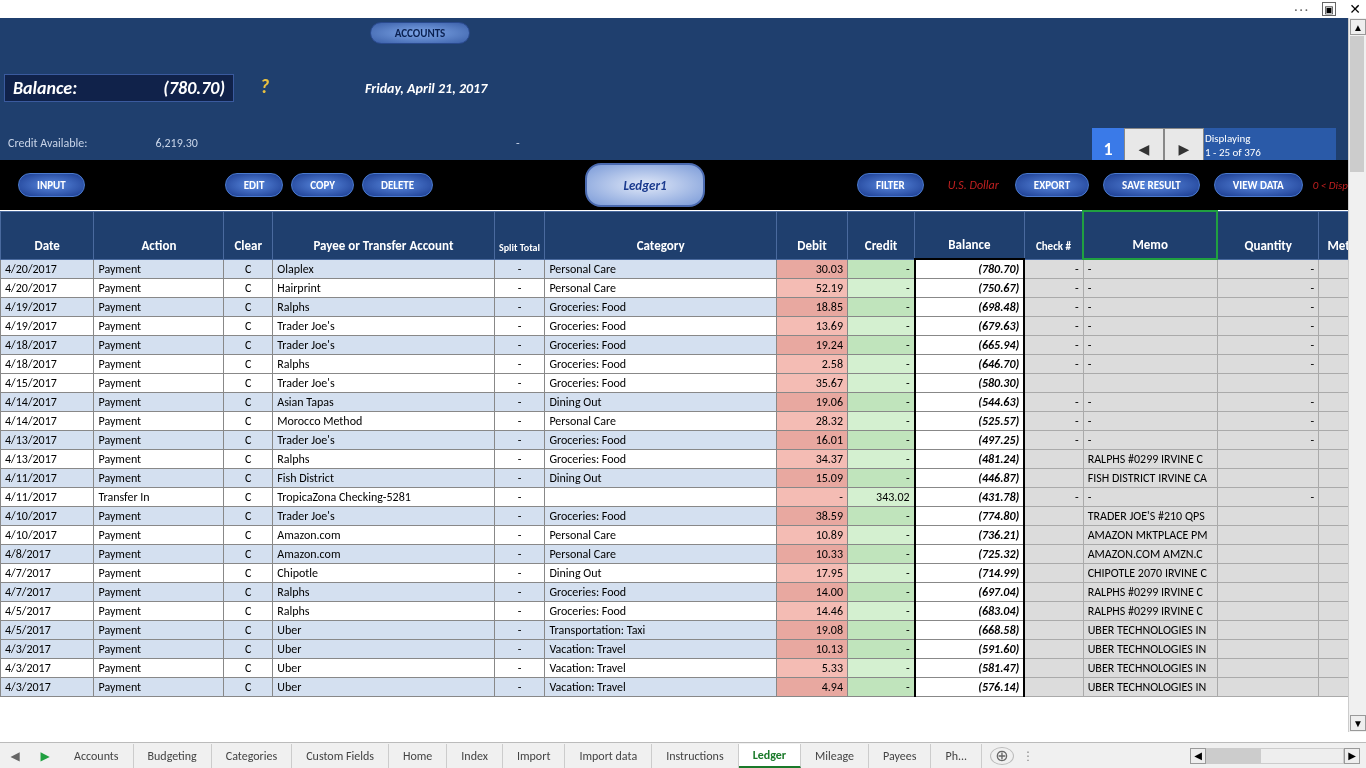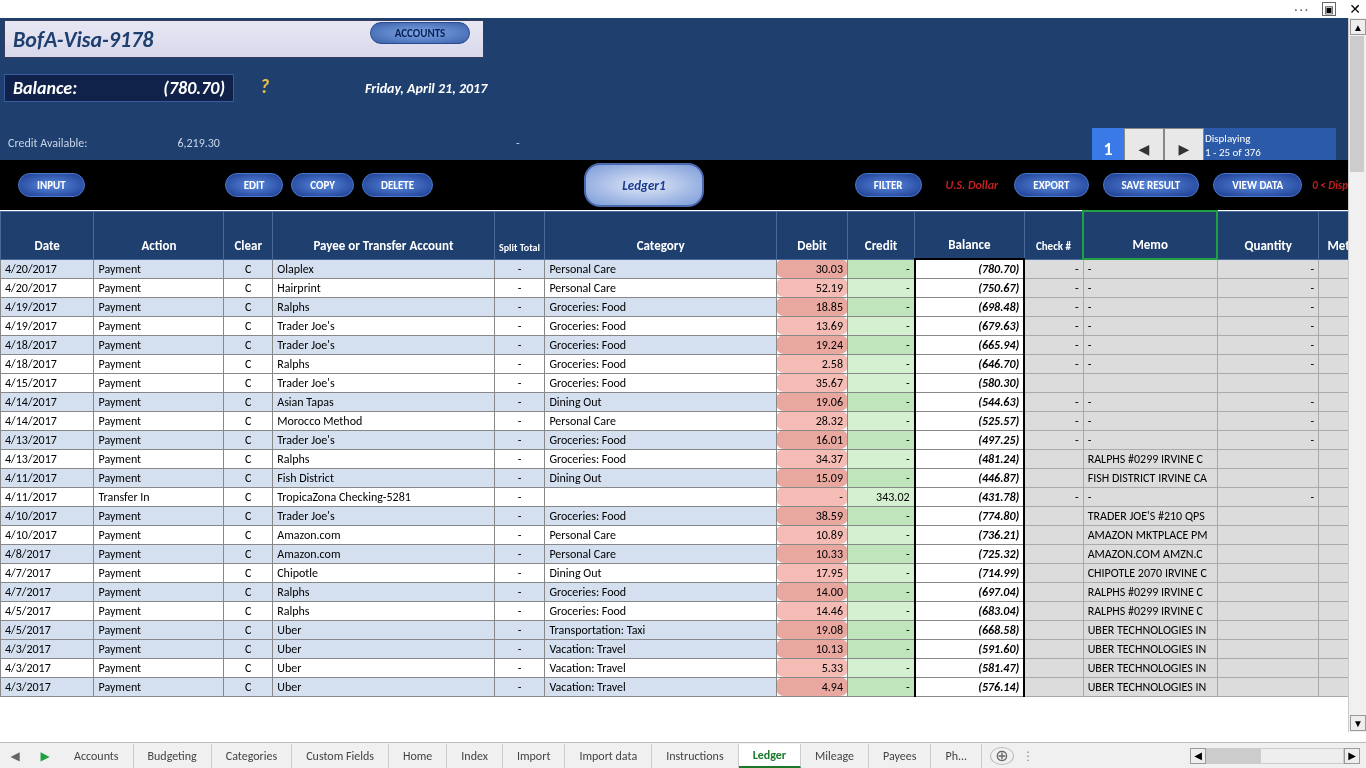--- a/index.html
+++ b/index.html
@@ -6,39 +6,39 @@
 body { font-family: Calibri, Arial, sans-serif; font-size: 13px; overflow: hidden; width: 1366px; height: 768px; background: #fff; position: relative; }
 .titlebar { height: 18px; background: #fff; display: flex; justify-content: flex-end; align-items: center; padding-right: 4px; gap: 12px; }
 .titlebar .dots { letter-spacing: 2px; color: #666; }
 .titlebar .winbtn { width: 14px; height: 14px; border: 1px solid #666; display: flex; align-items: center; justify-content: center; cursor: pointer; font-size: 10px; }
 .header-band { background: #1f3f6e; color: #fff; height: 142px; position: relative; }
 .acct-name-box { position: absolute; left: 4px; top: 2px; width: 480px; height: 38px; background: linear-gradient(#e8e8f4,#d8d8ec); border: 1px solid #3a3a5a; color: #1f3f6e; font-size: 22px; font-weight: bold; font-style: italic; display: flex; align-items: center; padding-left: 8px; }
 .accounts-btn { position: absolute; left: 370px; top: 4px; width: 100px; height: 22px; border-radius: 12px; background: radial-gradient(ellipse at center,#7fa7e8,#3a5fa8); color: #0a2050; font-weight: bold; font-size: 11px; display: flex; align-items: center; justify-content: center; border: 1px solid #2a4a8e; cursor: pointer; }
 .balance-row { position: absolute; left: 4px; top: 56px; width: 230px; height: 28px; background: #10224a; display: flex; align-items: center; justify-content: space-between; padding: 0 8px; font-style: italic; font-weight: bold; font-size: 18px; border: 1px solid #3a5a9e; }
 .qmark { position: absolute; left: 260px; top: 56px; color: #e8c040; font-size: 20px; font-weight: bold; font-style: italic; }
 .date-label { position: absolute; left: 365px; top: 62px; font-style: italic; font-weight: bold; font-size: 14px; }
-.credit-avail { position: absolute; left: 8px; top: 118px; font-size: 12px; color: #c8d4e8; display: flex; gap: 90px; }
+.credit-avail { position: absolute; left: 8px; top: 118px; font-size: 12px; color: #c8d4e8; display: flex; gap: 68px; }
 .mid-dashes { position: absolute; left: 516px; top: 118px; color: #c8d4e8; font-size: 12px; }
 .red-tick { position: absolute; width: 8px; height: 6px; background: #c02020; top: 154px; }
 .pager-box { position: absolute; right: 30px; top: 110px; width: 244px; height: 42px; background: #2a5aa8; display: flex; }
 .pager-num { width: 32px; background: #3a7ae8; color: #fff; display: flex; align-items: center; justify-content: center; font-size: 18px; font-weight: bold; }
 .pager-arrows { width: 80px; display: flex; }
 .pager-arrow { flex: 1; background: #e8e8e8; border: 1px solid #888; display: flex; align-items: center; justify-content: center; font-size: 14px; cursor: pointer; color: #333; }
 .pager-text { flex: 1; padding: 4px 1px; font-size: 11px; color: #fff; line-height: 1.3; }
 .toolbar-band { height: 50px; background: #000; position: relative; display: flex; align-items: center; }
 .pill-btn { height: 24px; padding: 0 18px; border-radius: 12px; background: radial-gradient(ellipse at center,#5a8ae0,#1a3a8e); color: #fff; font-weight: bold; font-size: 11px; display: flex; align-items: center; justify-content: center; border: 1px solid #4a7ace; cursor: pointer; }
 .ledger-badge { width: 120px; height: 44px; border-radius: 16px; background: radial-gradient(ellipse at center,#e0e8f8,#7a9ad8); color: #1a3a8e; font-weight: bold; font-style: italic; display: flex; align-items: center; justify-content: center; border: 2px solid #4a6ab0; }
-.red-text { color: #c02020; font-style: italic; font-weight: bold; font-size: 12px; }
+.red-text { color: #c02020; font-style: italic; font-weight: normal; font-size: 12px; }
 .grid-wrap { height: 604px; overflow: hidden; position: relative; }
 .grid { width: 100%; border-collapse: collapse; table-layout: fixed; }
 .grid th { background: #1f3f6e; color: #fff; font-weight: bold; height: 48px; border: 1px solid #4a6a9e; font-size: 13px; text-align: center; vertical-align: bottom; padding-bottom: 6px; }
 .grid td { height: 19px; border: 1px solid #888; padding: 0 4px; font-size: 12px; overflow: hidden; white-space: nowrap; }
 .grid tr.odd td { background: #d4e0f0; }
 .grid tr.even td { background: #fff; }
-.grid tr td.debit { background: #f4bcb4; text-align: right; border-radius: 8px; }
+.grid tr td.debit { background: #f4bcb4; text-align: right; }
 .grid tr td.credit { background: #d4f0d0; text-align: right; }
 .grid tr.odd td.debit { background: #e8a8a0; }
 .grid tr.odd td.credit { background: #c0e4bc; }
 .grid td.center { text-align: center; }
 .grid td.balance { font-weight: bold; font-style: italic; text-align: right; background: #fff !important; border-left: 2px solid #000; border-right: 2px solid #000; }
 .grid tr.first-row td.balance { border-top: 2px solid #000; }
 .grid td.gray { background: #dcdcdc !important; border-color: #aaa; text-align: right; }
 .grid td.memo { background: #dcdcdc !important; border-color: #aaa; }
 .memo-header-hl { border: 2px solid #20a040 !important; }
 .tabs-bar { position: absolute; bottom: 0; left: 0; right: 0; height: 26px; background: #f0f0f0; border-top: 1px solid #bbb; display: flex; align-items: center; font-size: 12px; }
@@ -61,21 +61,20 @@
 </head>
 <body>
 
 <div class="titlebar">
   <span class="dots">···</span>
   <span class="winbtn">▣</span>
   <span class="winbtn" style="border:none;font-size:14px;">✕</span>
 </div>
 
 <div class="header-band">
-  <div class="acct-name-box">BofA-Visa-9178</div>
   <div class="accounts-btn">ACCOUNTS</div>
   <div class="balance-row">
     <span>Balance:</span>
     <span>(780.70)</span>
   </div>
   <div class="qmark">?</div>
   <div class="date-label">Friday, April 21, 2017</div>
   <div class="credit-avail">
     <span>Credit Available:</span>
     <span>6,219.30</span>

